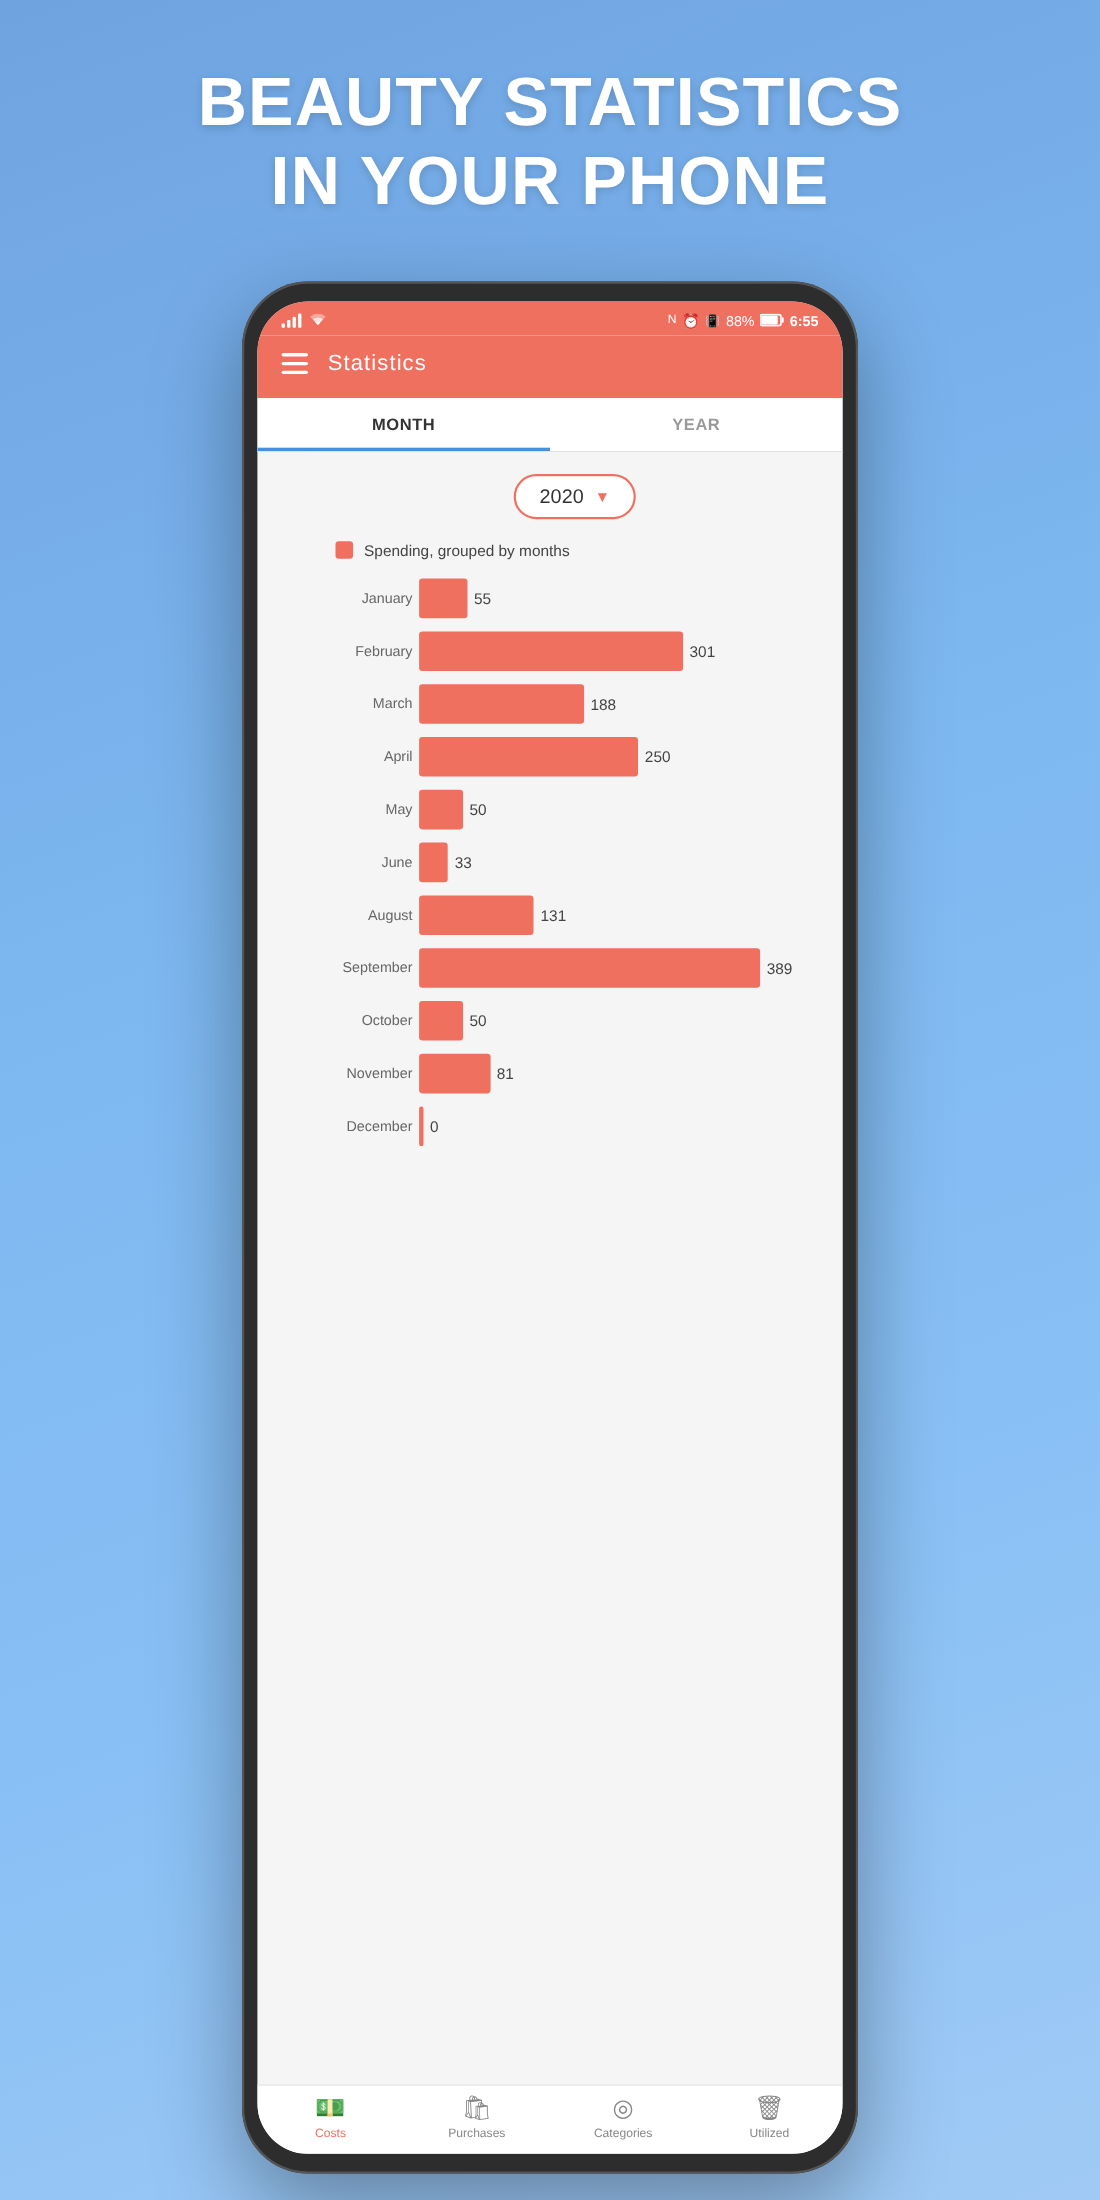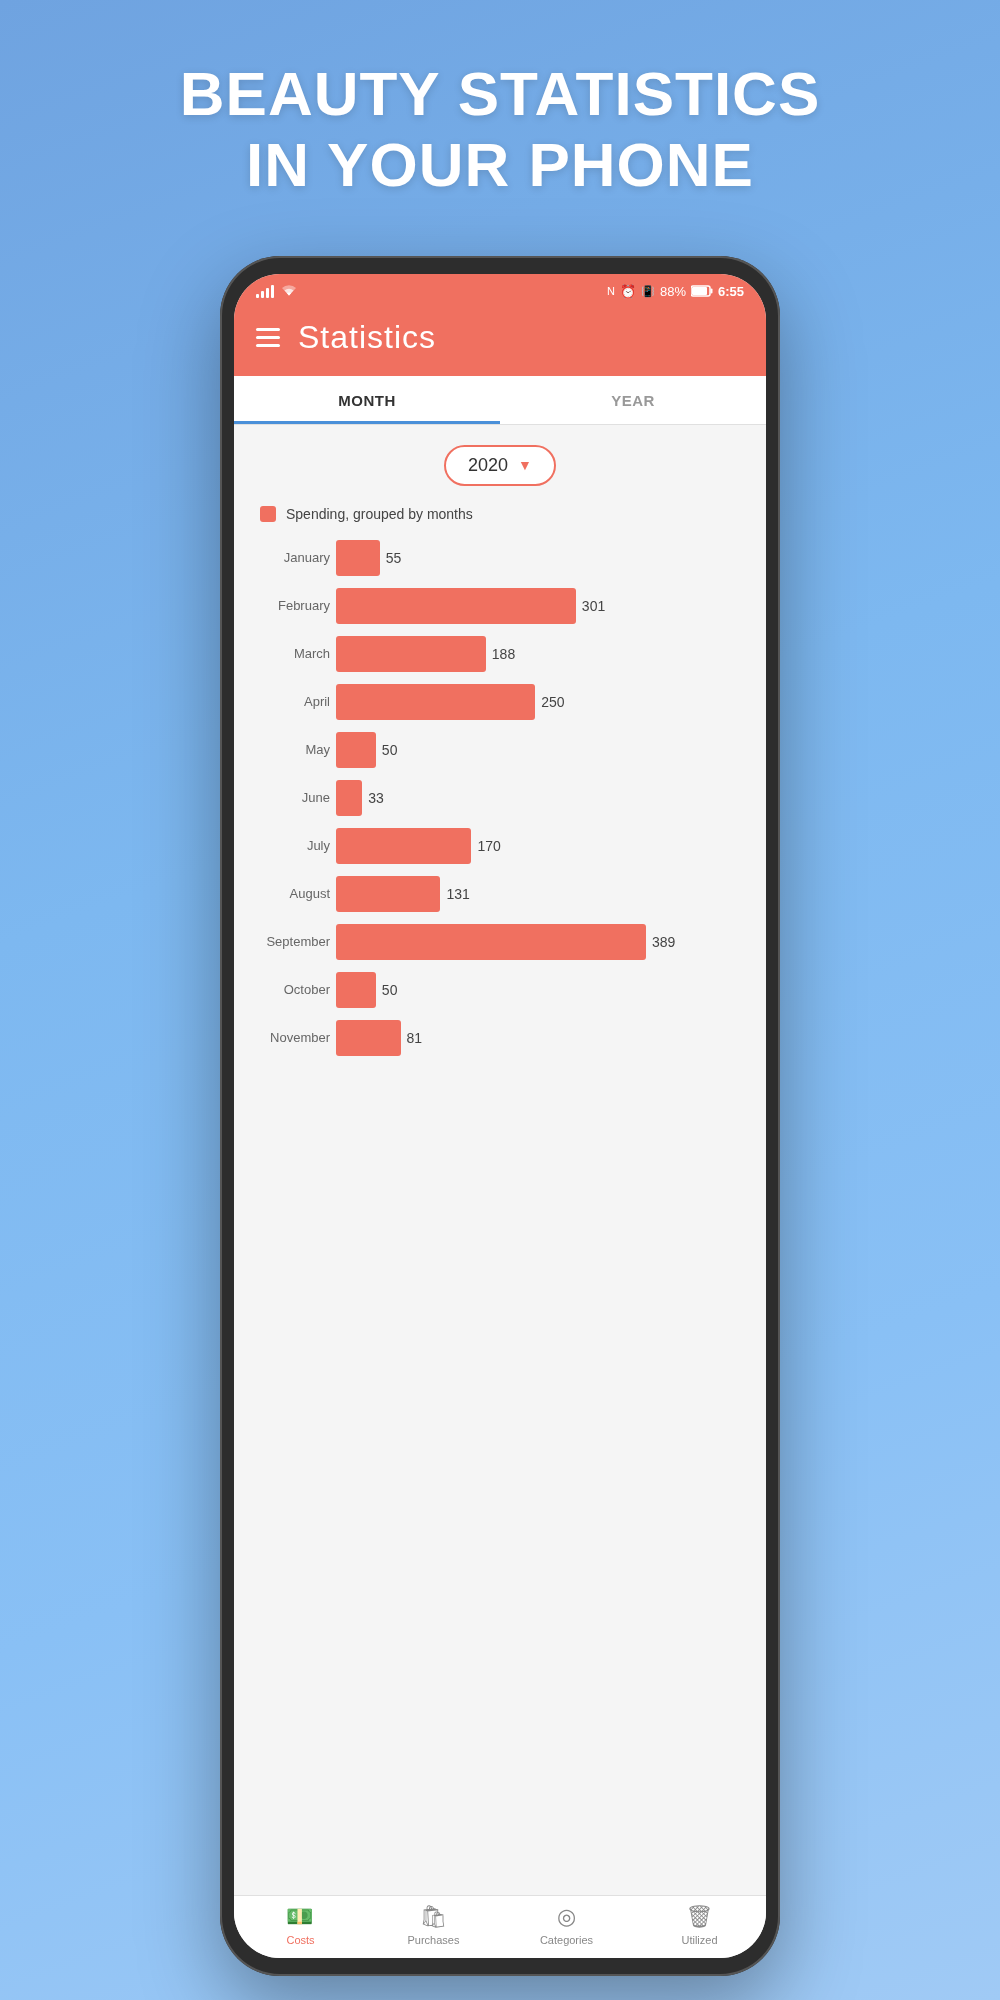--- a/index.html
+++ b/index.html
@@ -72,21 +72,21 @@
       background: #f07060;
       color: white;
       padding: 14px 22px 20px 22px;
       display: flex;
       align-items: center;
       gap: 18px;
       flex-shrink: 0;
     }
     .hamburger-icon { display: flex; flex-direction: column; gap: 5px; cursor: pointer; }
     .hamburger-line { width: 24px; height: 3px; background: white; border-radius: 2px; }
-    .app-header-title { font-size: 32px; color: white; font-weight: 300; letter-spacing: 1px; }
+    .app-header-title { font-size: 20px; color: white; font-weight: 300; letter-spacing: 1px; }
 
     
     .tabs-bar {
       background: white;
       display: flex;
       border-bottom: 1px solid #e0e0e0;
       flex-shrink: 0;
     }
     .tab {
       flex: 1;
@@ -103,20 +103,21 @@
       color: #333;
       border-bottom: 3px solid #4a90d9;
     }
 
     
     .chart-area {
       flex: 1;
       background: #f5f5f5;
       overflow-y: auto;
       padding: 20px 16px 10px 16px;
+      margin-left: 45px;
     }
 
     
     .year-selector-wrap {
       display: flex;
       justify-content: center;
       margin-bottom: 20px;
     }
     .year-selector {
       border: 2px solid #f07060;
@@ -308,27 +309,20 @@
     </div>
   </div>
             <div class="bar-row">
     <div class="bar-label">June</div>
     <div class="bar-container">
       <div class="bar" style="width:26.29820051413882px"></div>
       <span class="bar-value">33</span>
     </div>
   </div>
             <div class="bar-row">
-    <div class="bar-label">July</div>
-    <div class="bar-container">
-      <div class="bar" style="width:135.47557840616966px"></div>
-      <span class="bar-value">170</span>
-    </div>
-  </div>
-            <div class="bar-row">
     <div class="bar-label">August</div>
     <div class="bar-container">
       <div class="bar" style="width:104.39588688946016px"></div>
       <span class="bar-value">131</span>
     </div>
   </div>
             <div class="bar-row">
     <div class="bar-label">September</div>
     <div class="bar-container">
       <div class="bar" style="width:310px"></div>
@@ -340,20 +334,27 @@
     <div class="bar-container">
       <div class="bar" style="width:39.84575835475578px"></div>
       <span class="bar-value">50</span>
     </div>
   </div>
             <div class="bar-row">
     <div class="bar-label">November</div>
     <div class="bar-container">
       <div class="bar" style="width:64.55012853470437px"></div>
       <span class="bar-value">81</span>
+    </div>
+  </div>
+            <div class="bar-row">
+    <div class="bar-label">December</div>
+    <div class="bar-container">
+      <div class="bar" style="width:0px"></div>
+      <span class="bar-value">0</span>
     </div>
   </div>
           </div>
 
       </div>
 
       <div class="bottom-nav" id="bottom-nav-container">
       <div class="nav-item active">
     <span class="nav-icon">💵</span>
     <span class="nav-label">Costs</span>

